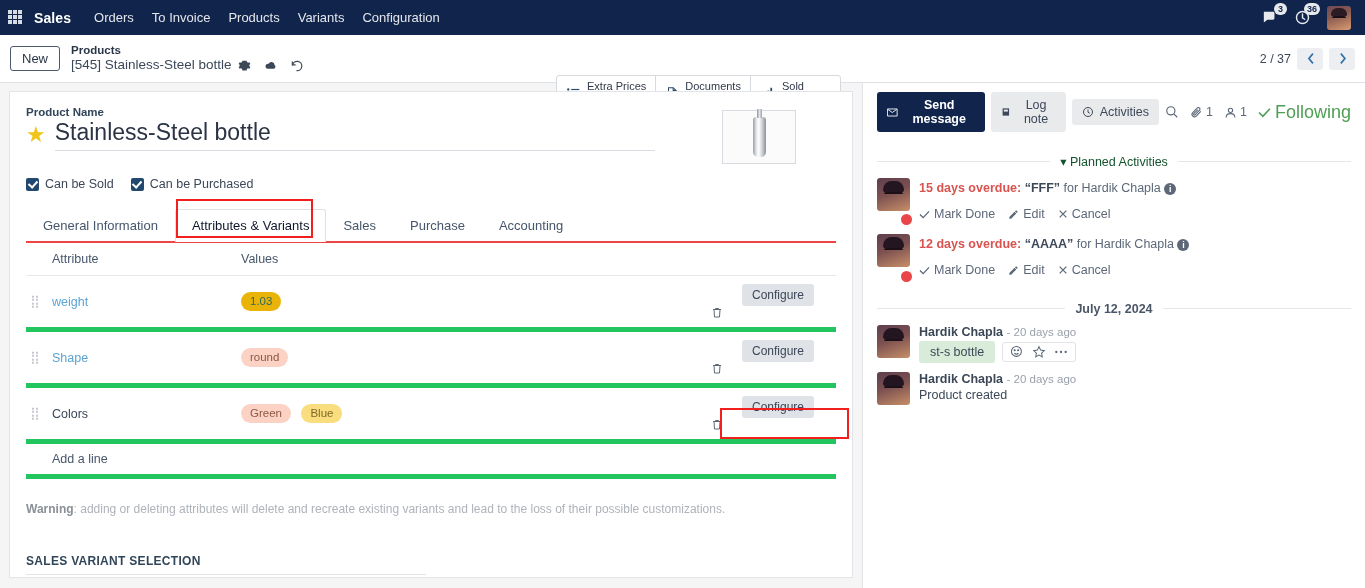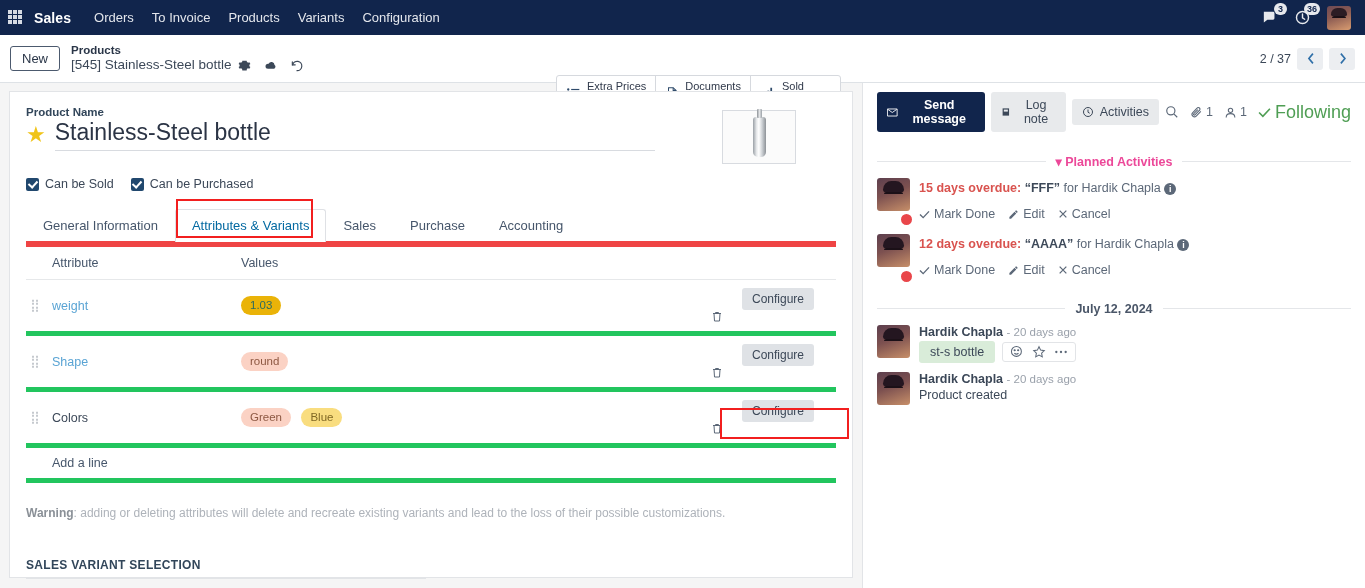--- a/index.html
+++ b/index.html
@@ -170,31 +170,31 @@
     content:''; position:absolute; left:3.5px; top:1px;
     width: 4px; height: 7px;
     border: solid #fff; border-width: 0 2px 2px 0;
     transform: rotate(42deg);
   }
 
   
   .tabs {
     display: flex; align-items: flex-end;
     margin-top: 18px;
-    border-bottom: 6px solid #ef4444;
+    border-bottom: 2px solid #ef4444;
     position: relative;
   }
   .tab {
     padding: 8px 16px 9px 16px;
     font-size: 13px; color: #46566b; cursor: pointer;
     border: 1px solid transparent; border-bottom: none;
     margin-bottom: -1px;
   }
   .tab.active {
-    color: #0369a1; background: #fff;
+    color: #0f172a; background: #fff;
     border-color: #dfe1e5; border-bottom-color: #fff;
     border-radius: 3px 3px 0 0;
   }
   .hl-box {
     position: absolute; border: 2px solid #f21f1f;
     pointer-events: none; z-index: 5;
   }
   #hl-tab { left: 150px; top: -10px; width: 137px; height: 39px; }
 
   
@@ -282,21 +282,21 @@
   }
   .chatter-right { margin-left: auto; display: flex; align-items: center; gap: 11px; }
   .cr-item { display: flex; align-items: center; gap: 3px; font-size: 12.5px; color: #5c6878; cursor: pointer; }
   .following { color: #4f9e54; display: flex; align-items: center; gap: 4px; cursor: pointer; font-size: 18px; }
 
   .divider-title {
     display: flex; align-items: center; gap: 10px;
     margin-top: 22px; margin-bottom: 9px;
   }
   .divider-title .line { flex: 1; height: 1px; background: #e4e6e9; }
-  .dt-text { font-size: 12.5px; font-weight: 700; color: #ec4899; cursor: pointer; white-space: nowrap; }
+  .dt-text { font-size: 12.5px; font-weight: 400; color: #14532d; cursor: pointer; white-space: nowrap; }
   .dt-text.plain { font-weight: 700; color: #4a5668; cursor: default; }
 
   .act-row { display: flex; gap: 9px; margin-bottom: 11px; }
   .av {
     width: 33px; height: 33px; border-radius: 3px; flex: none;
     background: linear-gradient(160deg,#5d3f4e 0%,#7d5150 45%,#c78f69 100%);
     position: relative; overflow: hidden;
   }
   .av::before {
     content:''; position:absolute; left:6px; top:3px; width:21px; height:11px;

